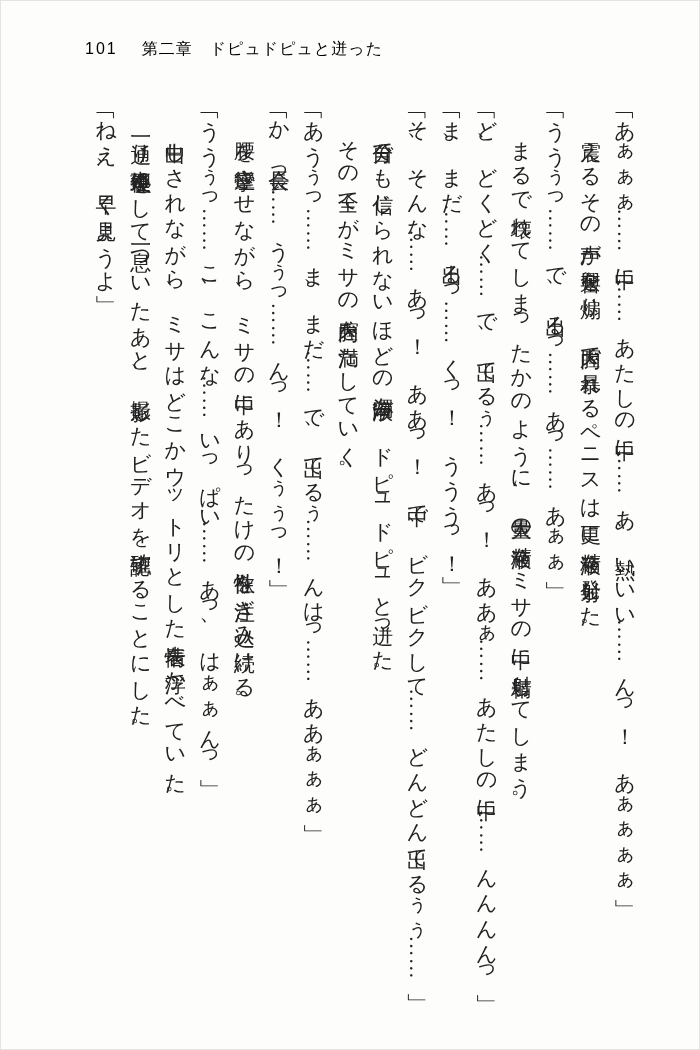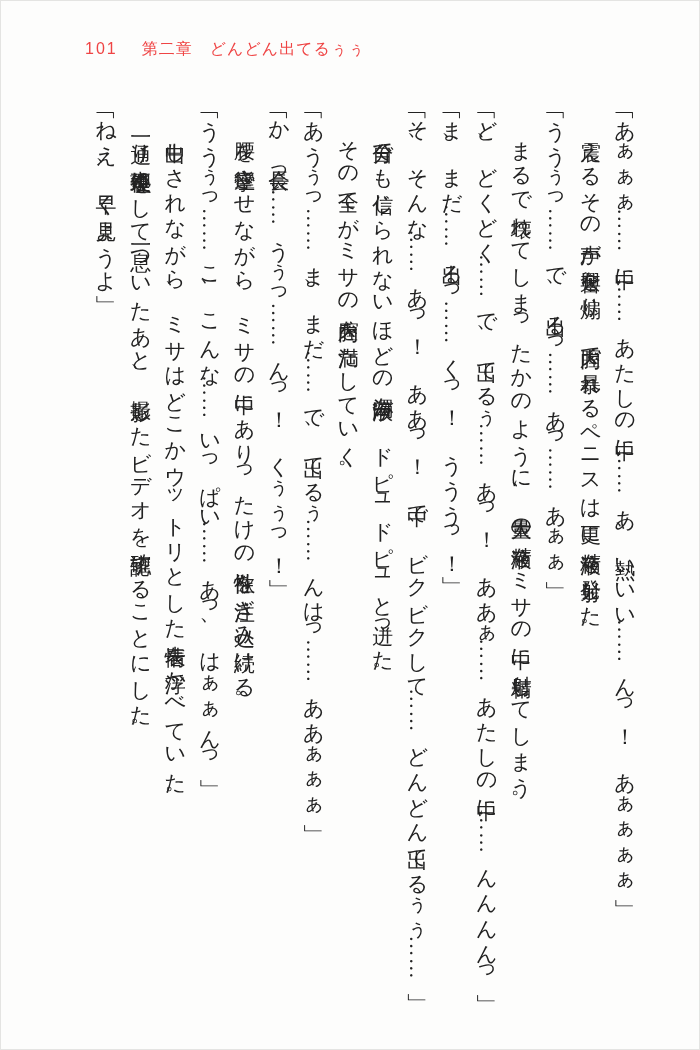--- a/index.html
+++ b/index.html
@@ -18,21 +18,21 @@
     font-family: "Liberation Serif", "DejaVu Serif", serif;
   }
   .running-header {
     position: absolute;
     top: 38px;
     left: 84px;
     display: flex;
     align-items: baseline;
     font-family: "Liberation Sans", "DejaVu Sans", sans-serif;
     font-size: 16px;
-    color: #ef4444;
+    color: #000000;
     letter-spacing: 1px;
   }
   .page-number {
     margin-right: 24px;
     letter-spacing: 2px;
   }
   .chapter-title {
     letter-spacing: 1px;
   }
   .text-block {
@@ -55,21 +55,21 @@
     text-indent: 1em;
   }
 </style>
 </head>
 <body>
 
 <div class="page">
 
   <div class="running-header">
     <span class="page-number">101</span>
-    <span class="chapter-title">第二章　どんどん出てるぅぅ</span>
+    <span class="chapter-title">第二章　ドピュドピュと迸った</span>
   </div>
 
   <div class="text-block">
     <p>「あぁぁぁ……中に……あたしの中に……あ、熱いいい……んっ！　あぁぁぁぁ」</p>
     <p class="indent">震えるその声が興奮を煽り、膣内で暴れるペニスは更に精液を発射した。</p>
     <p>「ううぅっ……で、出るっ……あっ……あぁぁ」</p>
     <p class="indent">まるで壊れてしまったかのように、大量の精液をミサの中に射精してしまう。</p>
     <p>「ど、どくどく……で、出てるぅ……あっ！　ああぁ……あたしの中に……んんんんっ」</p>
     <p>「ま、まだ……出るっ……くっ！　うううっ！」</p>
     <p>「そ、そんな……あっ！　ああっ！　中で、ビクビクして……どんどん出てるぅぅ……」</p>

